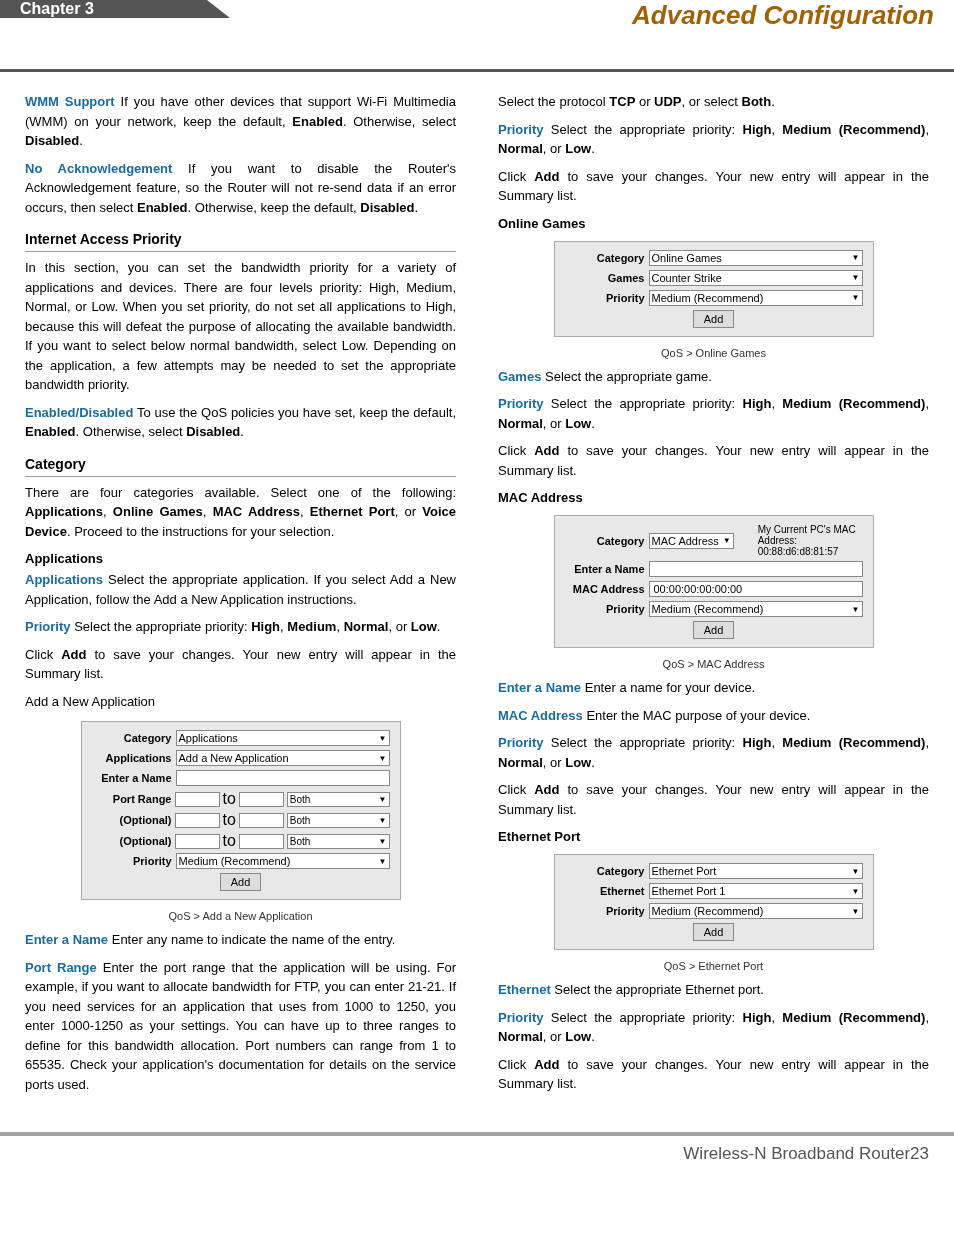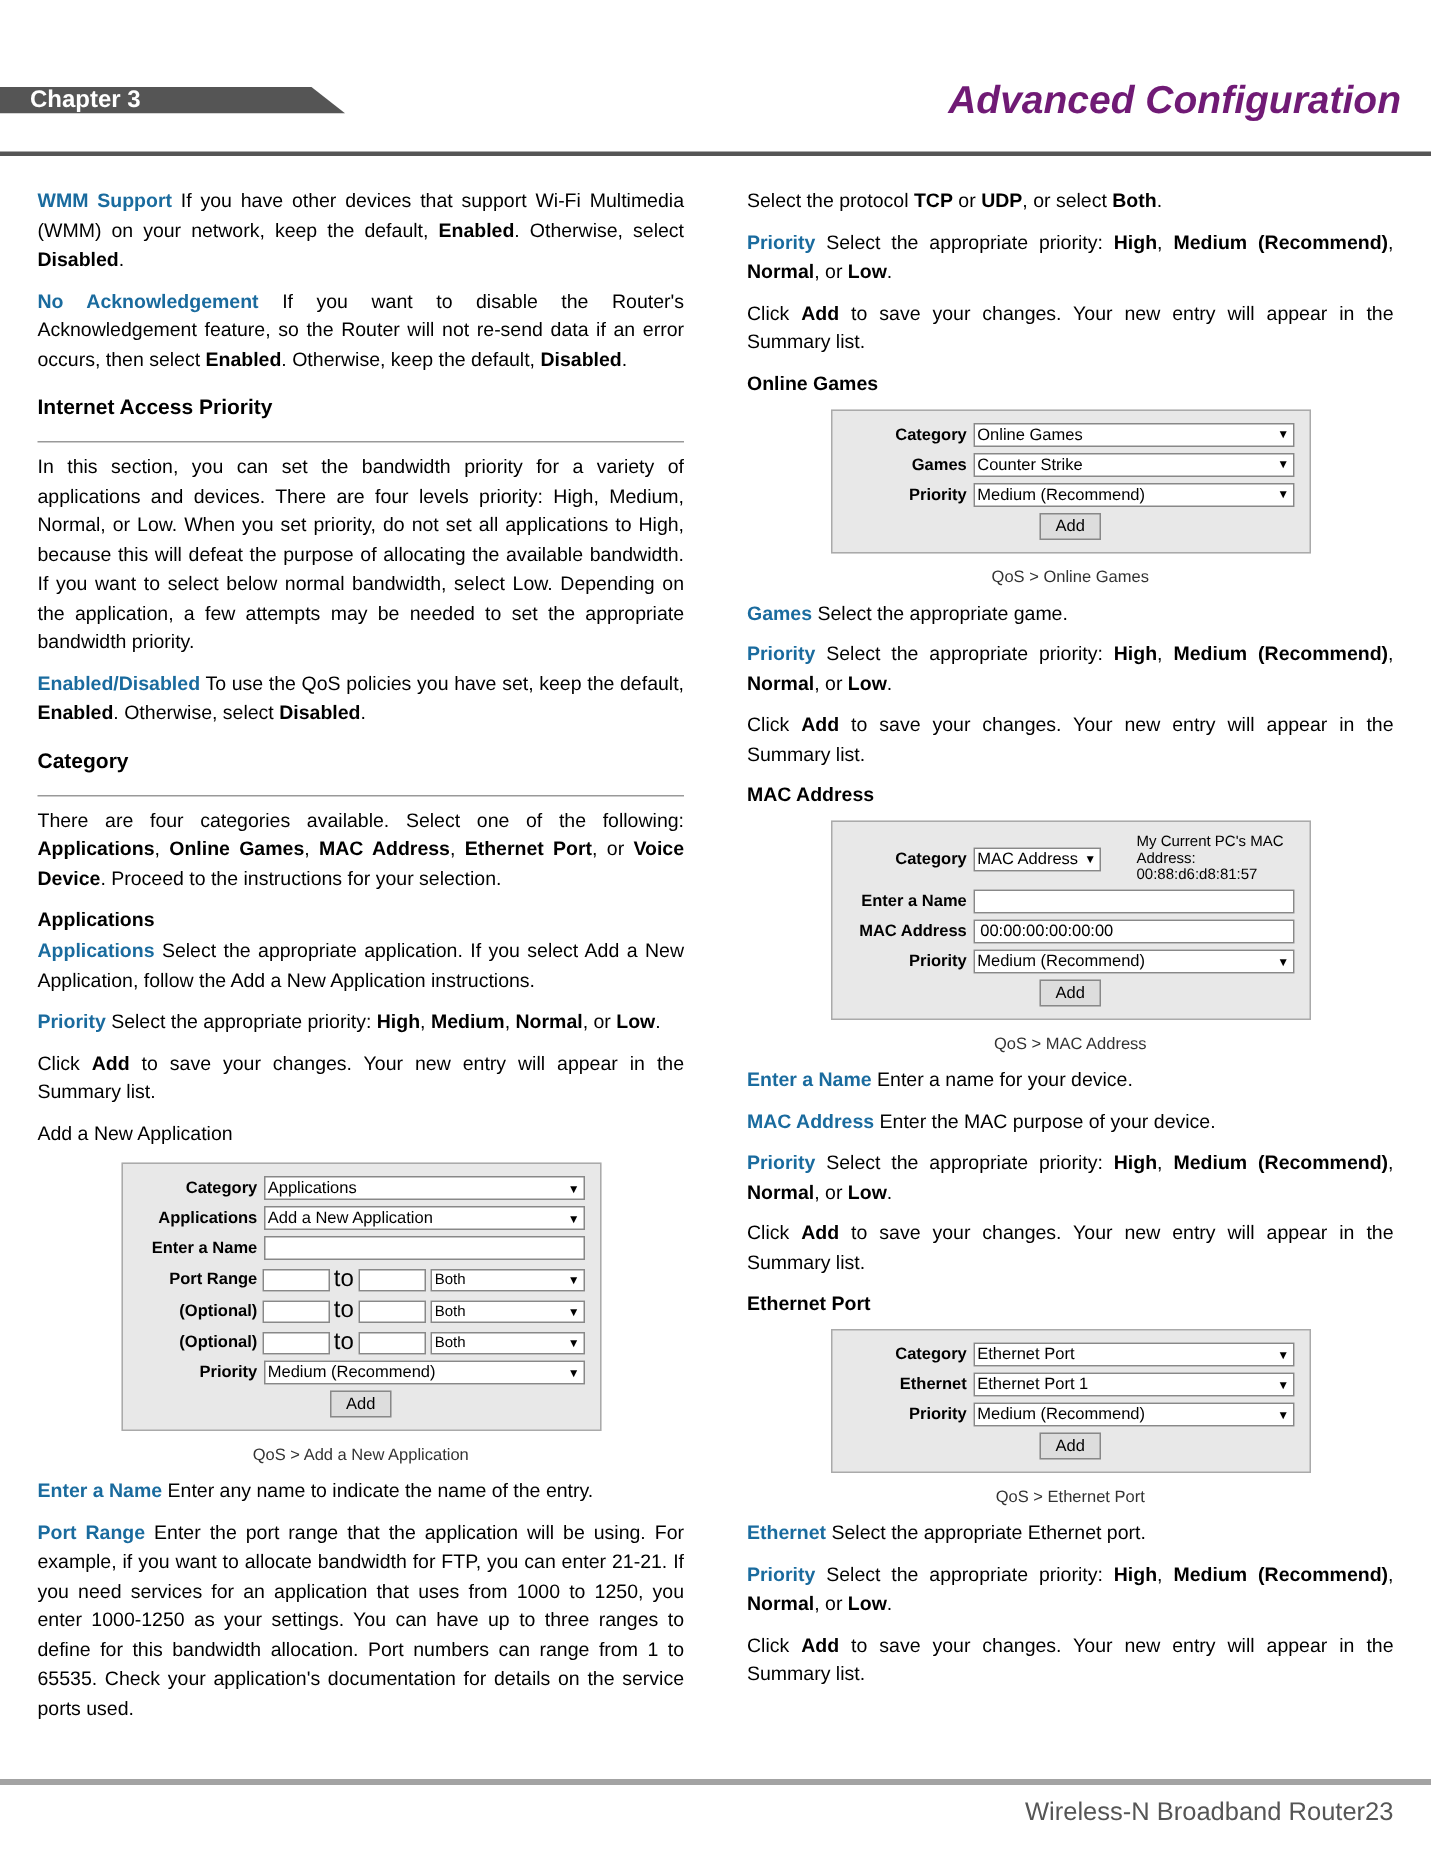--- a/index.html
+++ b/index.html
@@ -8,24 +8,23 @@
       font-size: 13px;
       background: #fff;
       color: #000;
       width: 954px;
       min-height: 1235px;
     }
 
     
     .header {
       display: flex;
-      align-items: center;
+      align-items: flex-start;
       height: 72px;
       border-bottom: 3px solid #555;
-      margin-top: 32px;
     }
     .header-chapter {
       background: #555;
       color: #fff;
       font-size: 16px;
       font-weight: bold;
       padding: 0 20px;
       display: flex;
       align-items: center;
       width: 230px;
@@ -35,21 +34,21 @@
       flex: 1;
       display: flex;
       align-items: center;
       justify-content: flex-end;
       padding-right: 20px;
       background: #fff;
     }
     .header-title {
       font-size: 26px;
       font-weight: bold;
-      color: #701a75;
+      color: #a16207;
       font-style: italic;
     }
 
     
     .content {
       display: flex;
       padding: 20px 25px;
       gap: 42px;
     }
     .col-left {
@@ -71,21 +70,21 @@
       font-weight: bold;
       color: #1a6b9e;
     }
 
     .section-heading {
       font-weight: bold;
       font-size: 14px;
       margin-top: 14px;
       margin-bottom: 6px;
       border-bottom: 1px solid #999;
-      padding-bottom: 15px;
+      padding-bottom: 4px;
     }
 
     .sub-heading {
       font-weight: bold;
       font-size: 13px;
       margin-top: 10px;
       margin-bottom: 4px;
     }
 
     

